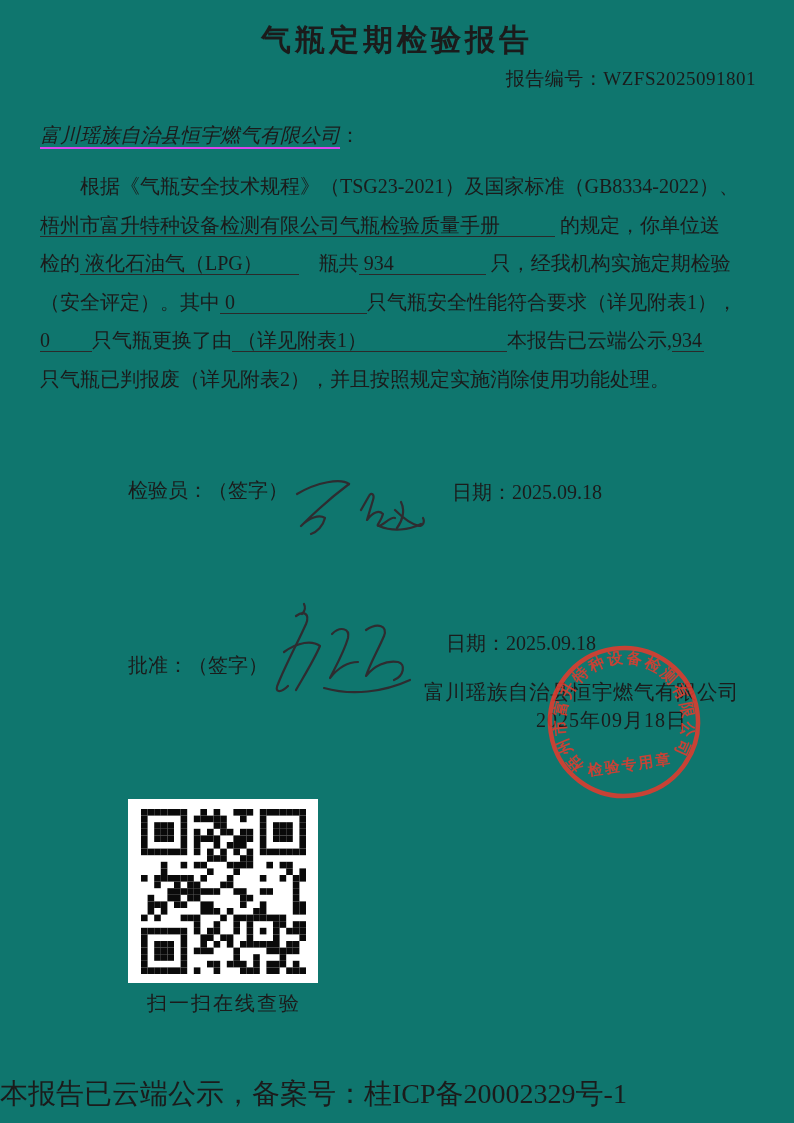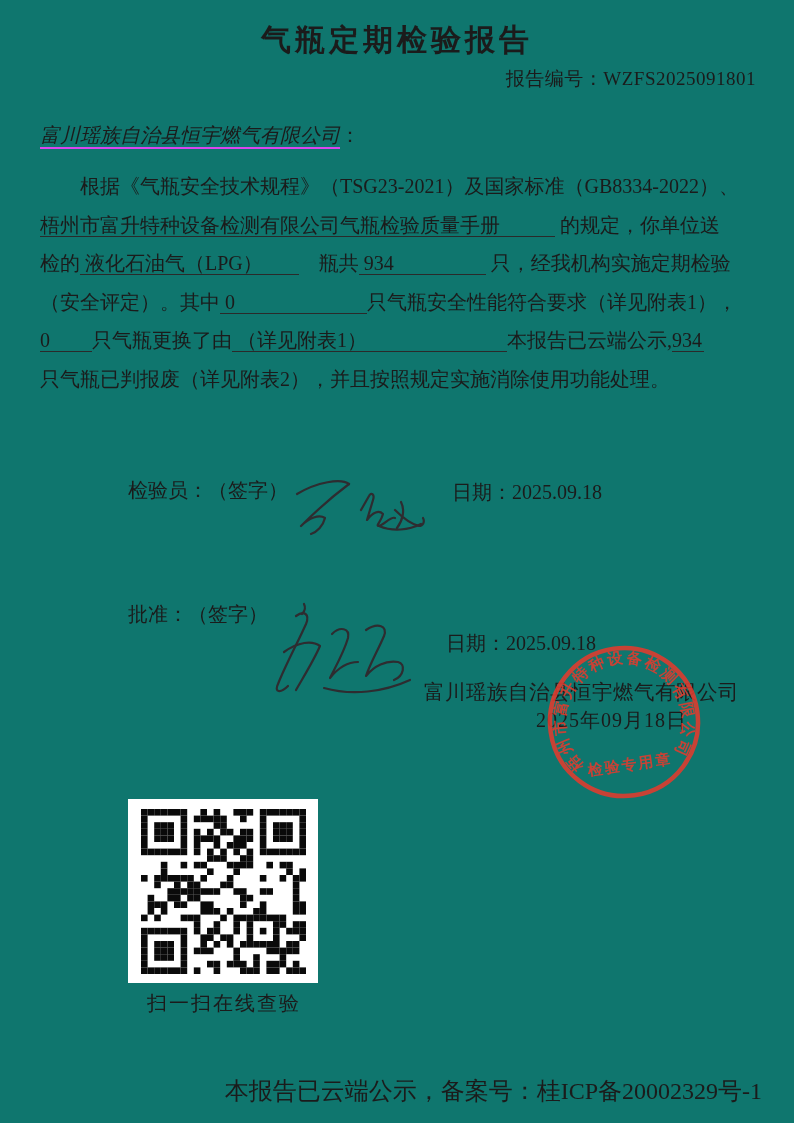--- a/index.html
+++ b/index.html
@@ -22,21 +22,21 @@
   .bline{height:38.5px;line-height:38.5px;white-space:nowrap;}
   .useg{border-bottom:1px solid #2a2a2a;}
   .label,.dateline{font-size:20px;position:absolute;white-space:nowrap;}
   .sig-svg{position:absolute;}
   .sig-svg path{fill:none;stroke:#2e2c30;stroke-width:2.2;stroke-linecap:round;stroke-linejoin:round;}
   .org-name{position:absolute;left:424px;top:678px;font-size:20.5px;letter-spacing:0.5px;}
   .org-date{position:absolute;left:536px;top:707px;font-size:20px;letter-spacing:1px;text-align:right;}
   .stamp{position:absolute;left:538px;top:636px;width:172px;height:172px;transform:rotate(-8deg);opacity:0.88;}
   .qr-box{position:absolute;left:128px;top:799px;width:190px;height:184px;background:#ffffff;}
   .qr-caption{position:absolute;left:147px;top:990px;font-size:20px;letter-spacing:2px;}
-  .footer{position:absolute;top:1075px;left:0;width:762px;text-align:right;font-size:24px;}
+  .footer{position:absolute;top:1075px;left:0;width:762px;font-size:28px;}
 </style>
 </head>
 <body>
 
 <div class="page">
 
   <div class="title">气瓶定期检验报告</div>
 
   <div class="report-no"><span>报告编号：</span><span>WZFS2025091801</span></div>
 
@@ -54,21 +54,21 @@
   <div class="label" style="left:128px;top:477px">检验员：（签字）</div>
   <svg class="sig-svg" style="left:283px;top:462px" width="145" height="80" viewBox="0 0 145 80">
     <path d="M14,32 C34,20 58,16 66,22"></path>
     <path d="M66,22 C50,34 32,50 18,64 C26,56 36,52 42,56 C40,64 34,70 28,72"></path>
     <path d="M78,48 L86,34 C88,30 92,32 90,38 L84,58 C90,50 96,48 100,52 C98,60 92,64 96,64 C102,62 108,54 112,56"></path>
     <path d="M118,40 C122,48 120,58 114,66 M112,48 C120,56 128,62 136,64 C140,64 142,60 140,56"></path>
     <path d="M96,64 C110,70 126,68 138,62"></path>
   </svg>
   <div class="dateline" style="left:452px;top:479px"><span>日期：</span><span>2025.09.18</span></div>
 
-  <div class="label" style="left:128px;top:601px">批准：（签字）</div>
+  <div class="label" style="left:128px;top:652px">批准：（签字）</div>
   <svg class="sig-svg" style="left:260px;top:598px" width="170" height="105" viewBox="0 0 170 105">
     <path d="M44,6 C46,10 44,14 42,16"></path>
     <path d="M36,18 C44,12 50,16 46,26 C38,44 26,66 18,86 C14,94 20,96 28,88"></path>
     <path d="M24,54 C38,44 52,42 60,48 C54,62 44,78 36,92"></path>
     <path d="M72,36 C80,28 90,30 88,40 C84,54 76,68 70,80 C78,70 88,64 98,64"></path>
     <path d="M106,32 C118,24 128,28 124,38 C118,52 110,66 106,78 C114,68 126,62 138,64 C146,66 144,78 134,82"></path>
     <path d="M64,90 C92,98 124,94 150,82"></path>
   </svg>
   <div class="dateline" style="left:446px;top:630px"><span>日期：</span><span>2025.09.18</span></div>
 

